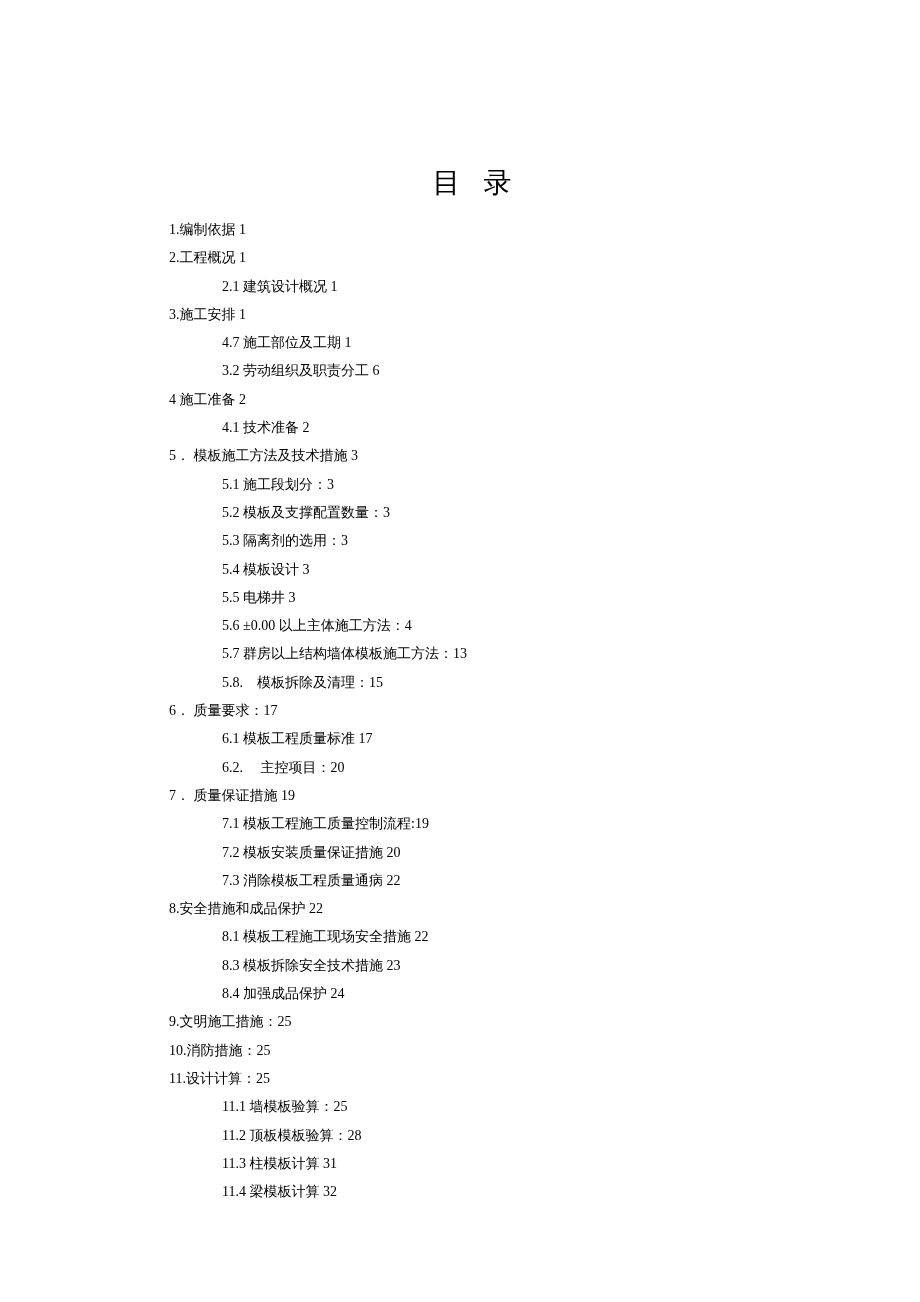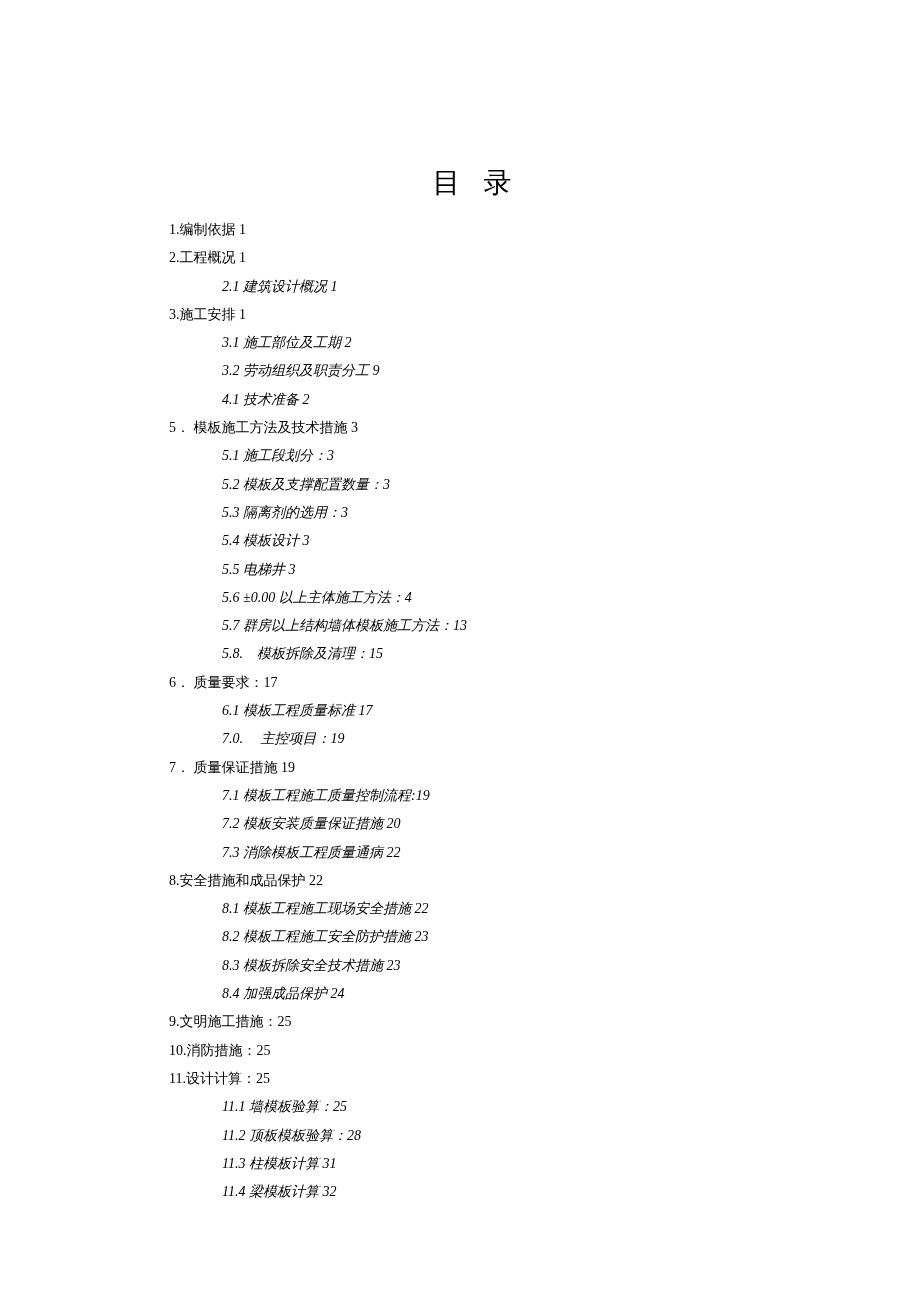--- a/index.html
+++ b/index.html
@@ -25,55 +25,54 @@
     .toc {
       margin-left: 153px;
       font-size: 14px;
       line-height: 1.45;
     }
     .entry-l1 {
       margin-left: 0;
     }
     .entry-l2 {
       margin-left: 53px;
-      font-style: italic;
     }
   </style>
 </head>
 <body>
 
 <h1 class="title">目 录</h1>
 
 <div class="toc">
   <div class="entry-l1">1.编制依据 1</div>
   <div class="entry-l1">2.工程概况 1</div>
   <div class="entry-l2">2.1 建筑设计概况 1</div>
   <div class="entry-l1">3.施工安排 1</div>
-  <div class="entry-l2">3.1 施工部位及工期 2</div>
-  <div class="entry-l2">3.2 劳动组织及职责分工 9</div>
+  <div class="entry-l2">4.7 施工部位及工期 1</div>
+  <div class="entry-l2">3.2 劳动组织及职责分工 6</div>
+  <div class="entry-l1">4 施工准备 2</div>
   <div class="entry-l2">4.1 技术准备 2</div>
   <div class="entry-l1">5． 模板施工方法及技术措施 3</div>
   <div class="entry-l2">5.1 施工段划分：3</div>
   <div class="entry-l2">5.2 模板及支撑配置数量：3</div>
   <div class="entry-l2">5.3 隔离剂的选用：3</div>
   <div class="entry-l2">5.4 模板设计 3</div>
   <div class="entry-l2">5.5 电梯井 3</div>
   <div class="entry-l2">5.6  ±0.00 以上主体施工方法：4</div>
   <div class="entry-l2">5.7 群房以上结构墙体模板施工方法：13</div>
   <div class="entry-l2">5.8.　模板拆除及清理：15</div>
   <div class="entry-l1">6． 质量要求：17</div>
   <div class="entry-l2">6.1 模板工程质量标准 17</div>
-  <div class="entry-l2">7.0.　 主控项目：19</div>
+  <div class="entry-l2">6.2.　 主控项目：20</div>
   <div class="entry-l1">7． 质量保证措施 19</div>
   <div class="entry-l2">7.1 模板工程施工质量控制流程:19</div>
   <div class="entry-l2">7.2 模板安装质量保证措施 20</div>
   <div class="entry-l2">7.3 消除模板工程质量通病 22</div>
   <div class="entry-l1">8.安全措施和成品保护 22</div>
   <div class="entry-l2">8.1 模板工程施工现场安全措施 22</div>
-  <div class="entry-l2">8.2 模板工程施工安全防护措施 23</div>
   <div class="entry-l2">8.3 模板拆除安全技术措施 23</div>
   <div class="entry-l2">8.4 加强成品保护 24</div>
   <div class="entry-l1">9.文明施工措施：25</div>
   <div class="entry-l1">10.消防措施：25</div>
   <div class="entry-l1">11.设计计算：25</div>
   <div class="entry-l2">11.1 墙模板验算：25</div>
   <div class="entry-l2">11.2 顶板模板验算：28</div>
   <div class="entry-l2">11.3 柱模板计算 31</div>
   <div class="entry-l2">11.4 梁模板计算 32</div>
 </div>

